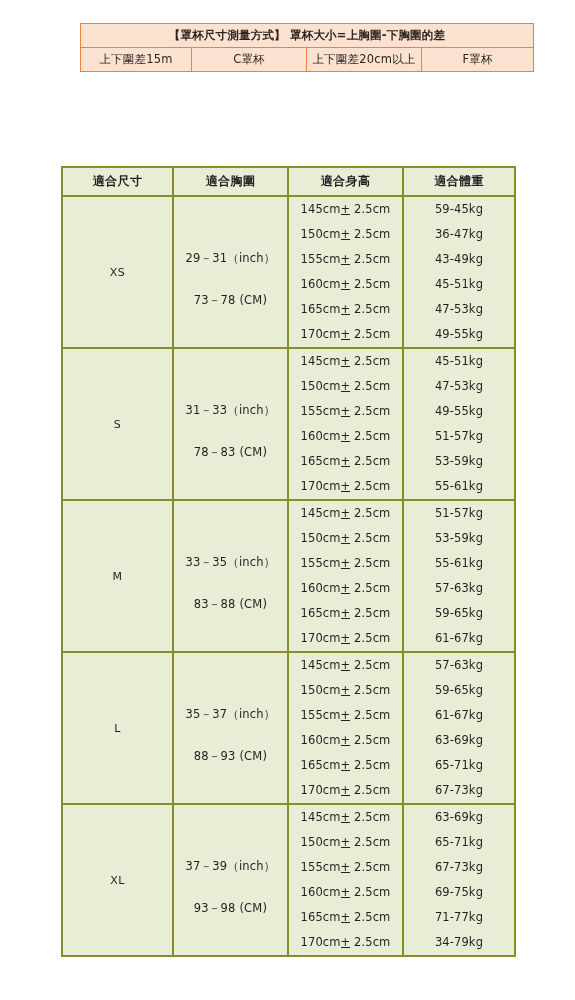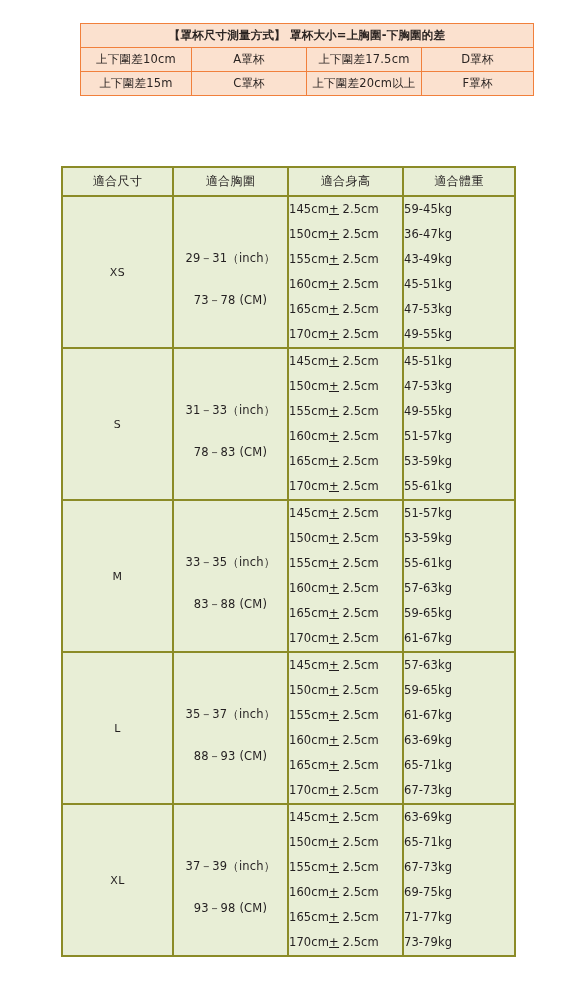--- a/index.html
+++ b/index.html
@@ -66,21 +66,21 @@
     border-bottom: none;
     text-align: center;
     vertical-align: middle;
     color: #231f20;
   }
   .size-table thead th {
     border-top: 2px solid #8b8b27;
     border-bottom: 2px solid #8b8b27;
     height: 25px;
     font-size: 12px;
-    font-weight: normal;
+    font-weight: bold;
     letter-spacing: 0.4px;
   }
   .size-table tbody td {
     border-bottom: 2px solid #8b8b27;
   }
   .col-size    { width: 111px; }
   .col-bust    { width: 115px; }
   .col-height  { width: 115px; }
   .col-weight  { width: 112px; }
 
@@ -102,21 +102,21 @@
   }
   .stack-inner {
     display: flex;
     flex-direction: column;
     justify-content: space-around;
     height: 150px;
   }
   .stack-item {
     font-size: 11.5px;
     line-height: 1;
-    text-align: left;
+    text-align: center;
     letter-spacing: 0.1px;
   }
   .pm {
     border-bottom: 1px solid #231f20;
     padding-bottom: 0px;
     display: inline-block;
     line-height: 0.95;
   }
 </style>
 </head>
@@ -125,26 +125,20 @@
 <table class="cup-table">
   <colgroup>
     <col class="cup-c1">
       <col class="cup-c2">
       <col class="cup-c3">
       <col class="cup-c4">
   </colgroup>
   <tbody>
     <tr>
       <td class="cup-title-cell" colspan="4">【罩杯尺寸測量方式】 罩杯大小=上胸圍-下胸圍的差</td>
-    </tr>
-    <tr>
-      <td>上下圍差10cm</td>
-      <td>A罩杯</td>
-      <td>上下圍差17.5cm</td>
-      <td>D罩杯</td>
     </tr>
     <tr>
       <td>上下圍差15m</td>
       <td>C罩杯</td>
       <td>上下圍差20cm以上</td>
       <td>F罩杯</td>
     </tr>
   </tbody>
 </table>
 
@@ -273,18 +267,18 @@
             <div class="stack-item">170cm<span class="pm">+</span> 2.5cm</div>
           </div>
         </td>
         <td class="stack">
           <div class="stack-inner">
             <div class="stack-item">63-69kg</div>
             <div class="stack-item">65-71kg</div>
             <div class="stack-item">67-73kg</div>
             <div class="stack-item">69-75kg</div>
             <div class="stack-item">71-77kg</div>
-            <div class="stack-item">73-79kg</div>
+            <div class="stack-item">34-79kg</div>
           </div>
         </td>
       </tr>
     </tbody>
 </table>
 
 </body></html>

